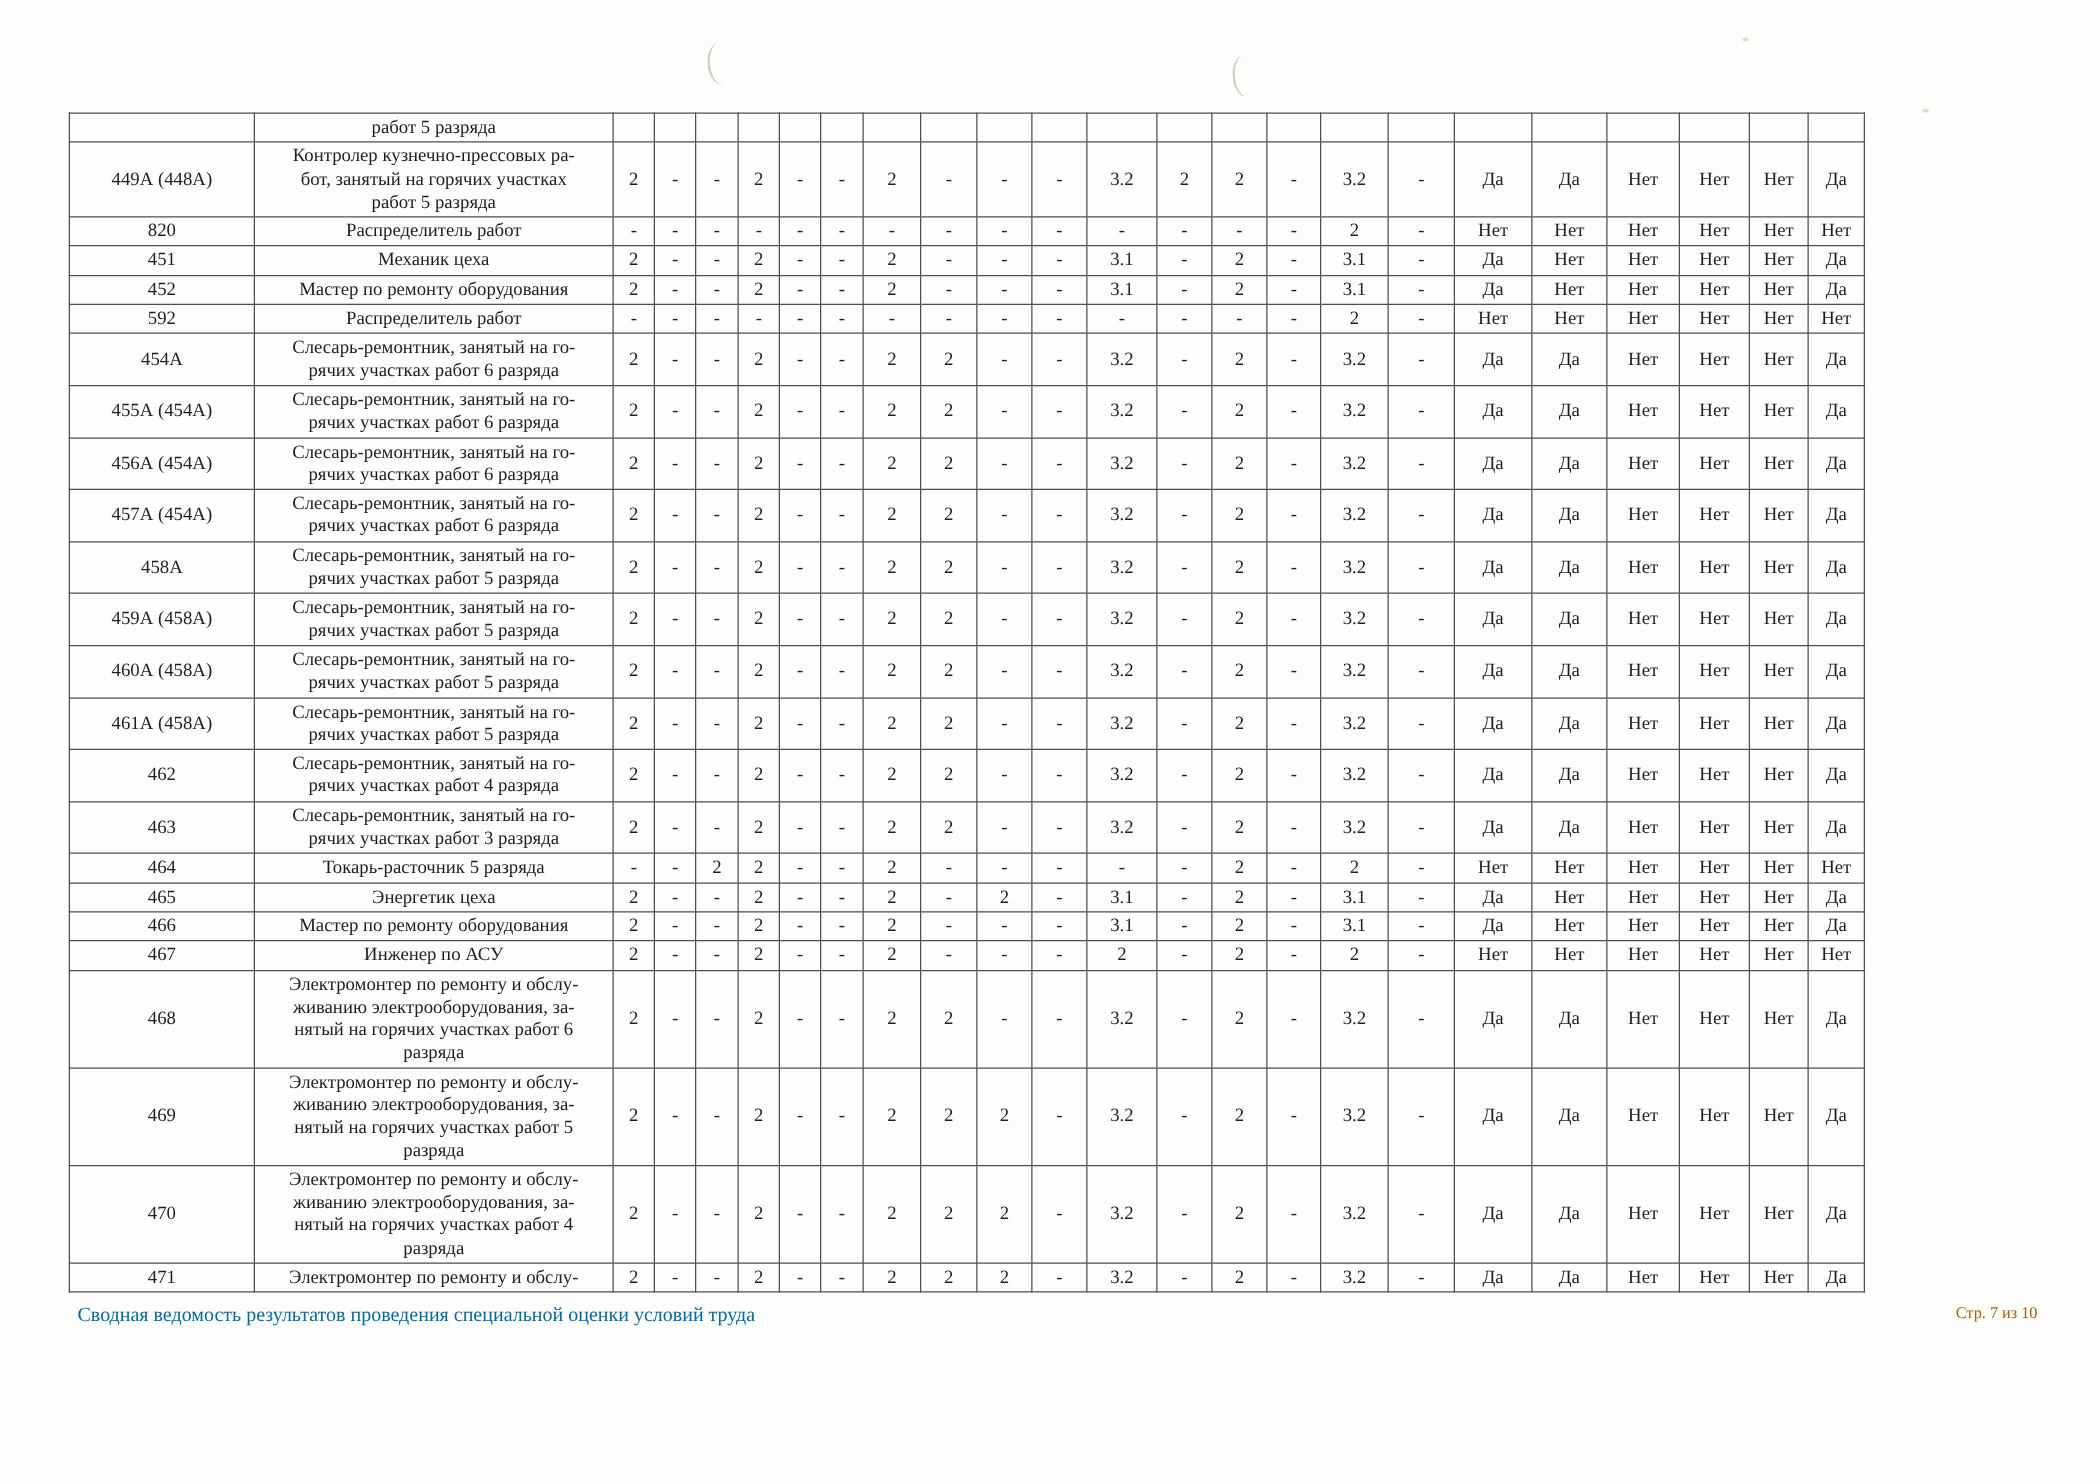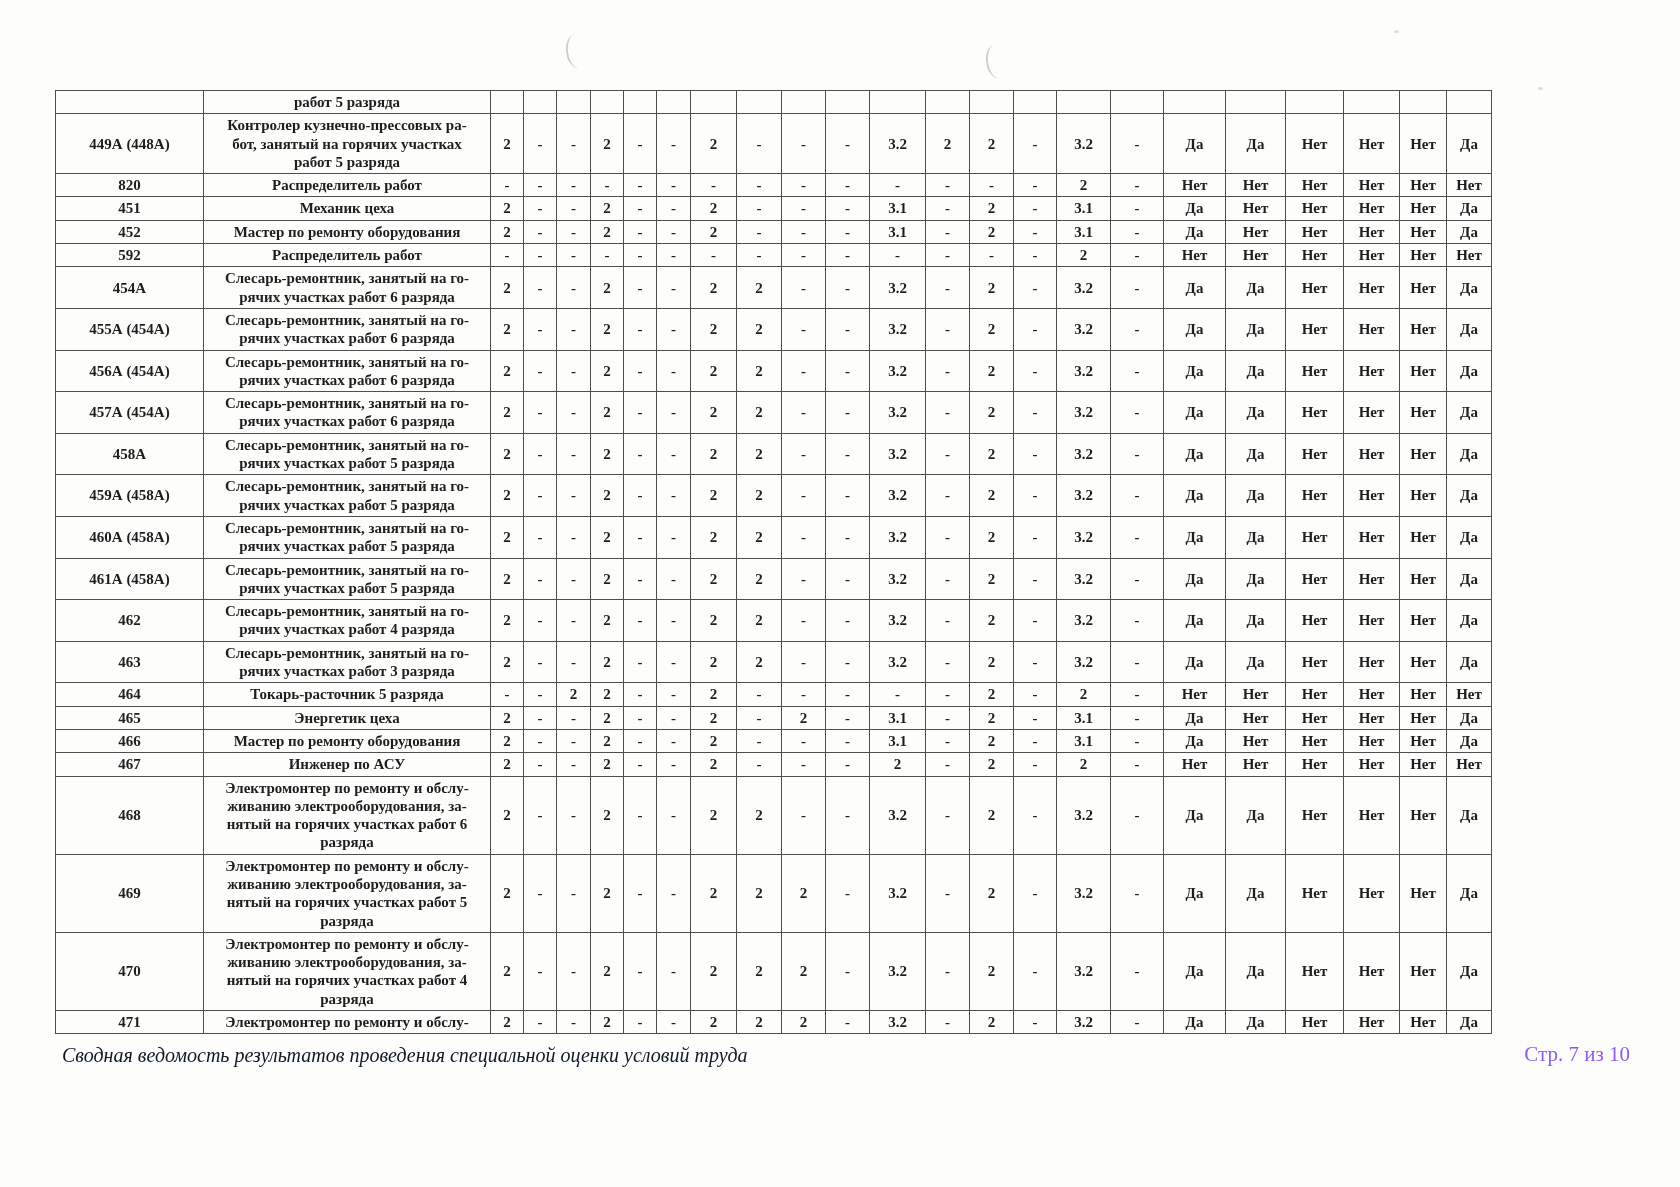--- a/index.html
+++ b/index.html
@@ -14,44 +14,43 @@
   }
   .page {
     position: absolute; inset: 0;
     background: #fdfdfc;
   }
   table.sout {
     position: absolute; left: 55px; top: 90px;
     width: 1436px;
     border-collapse: collapse;
     table-layout: fixed;
-    font-weight: bold;
   }
   td {
     border: 1px solid #4e4e4e;
     text-align: center;
     vertical-align: middle;
     font-size: 15px;
     line-height: 1.22;
     padding: 1px 2px;
     overflow: hidden;
   }
   td.name-cell {
     white-space: pre-line;
     padding: 2px 4px;
   }
   td.num-cell { padding: 1px 3px; }
   td.section-cell { padding: 1px 2px; }
   .footer-left {
     position: absolute; left: 62px; top: 1044px;
-    font-style: italic; font-size: 20px; color: #0f172a;
+    font-size: 16px; color: #0369a1;
   }
   .footer-right {
     position: absolute; right: 50px; top: 1042px;
-    font-size: 21px; color: #8b5cf6;
+    font-size: 13px; color: #a16207;
   }
   .arc {
     position: absolute; width: 22px; height: 34px;
     border-left: 2px solid #cfcfca;
     border-radius: 50%;
     transform: rotate(-6deg);
   }
   .arc1 { left: 566px; top: 34px; }
   .arc2 { left: 986px; top: 44px; }
   .speck {

